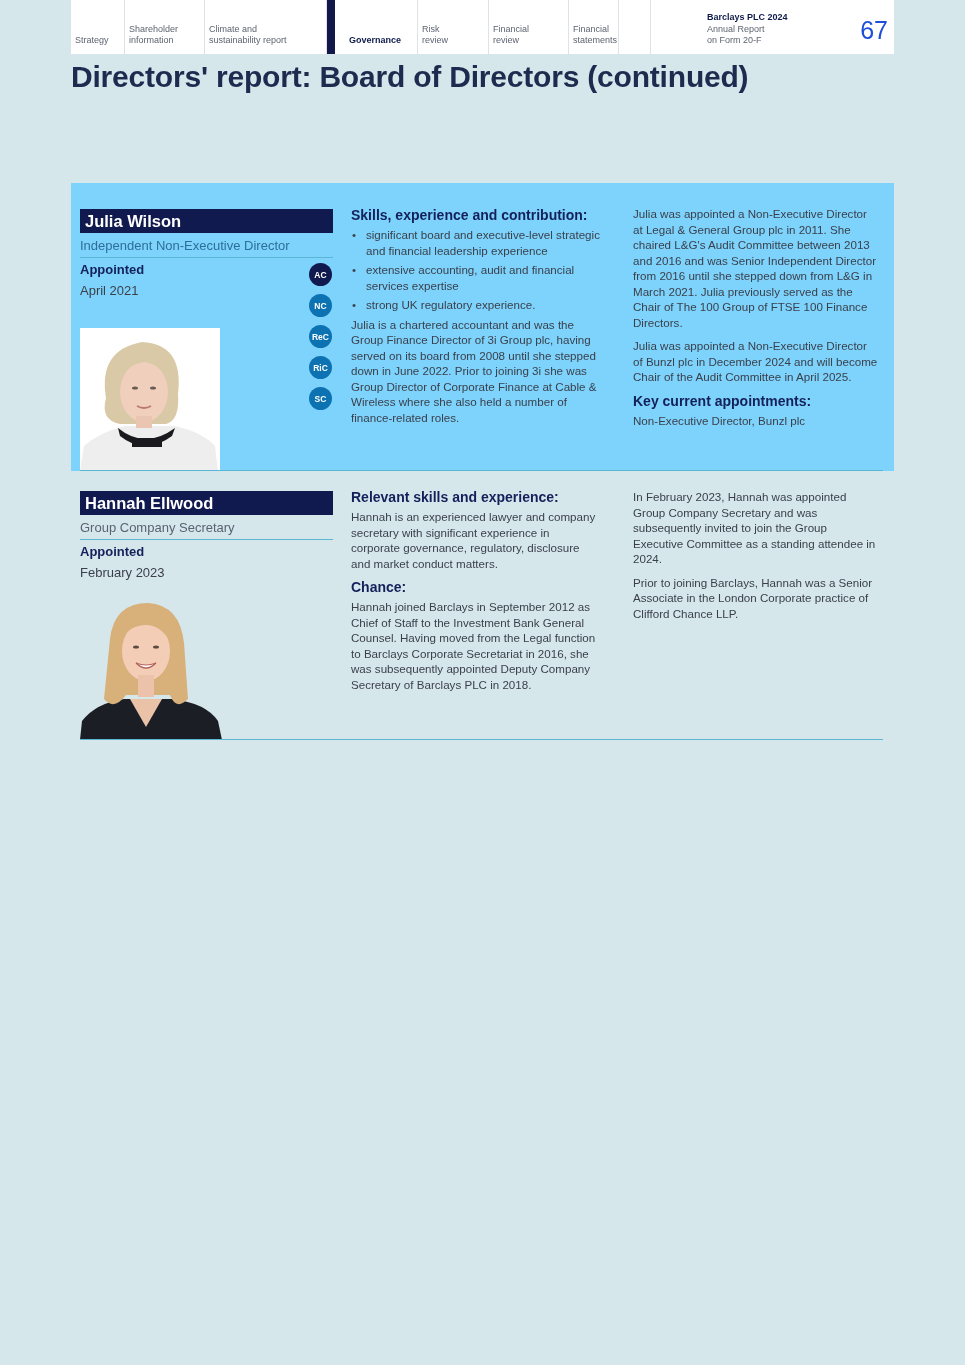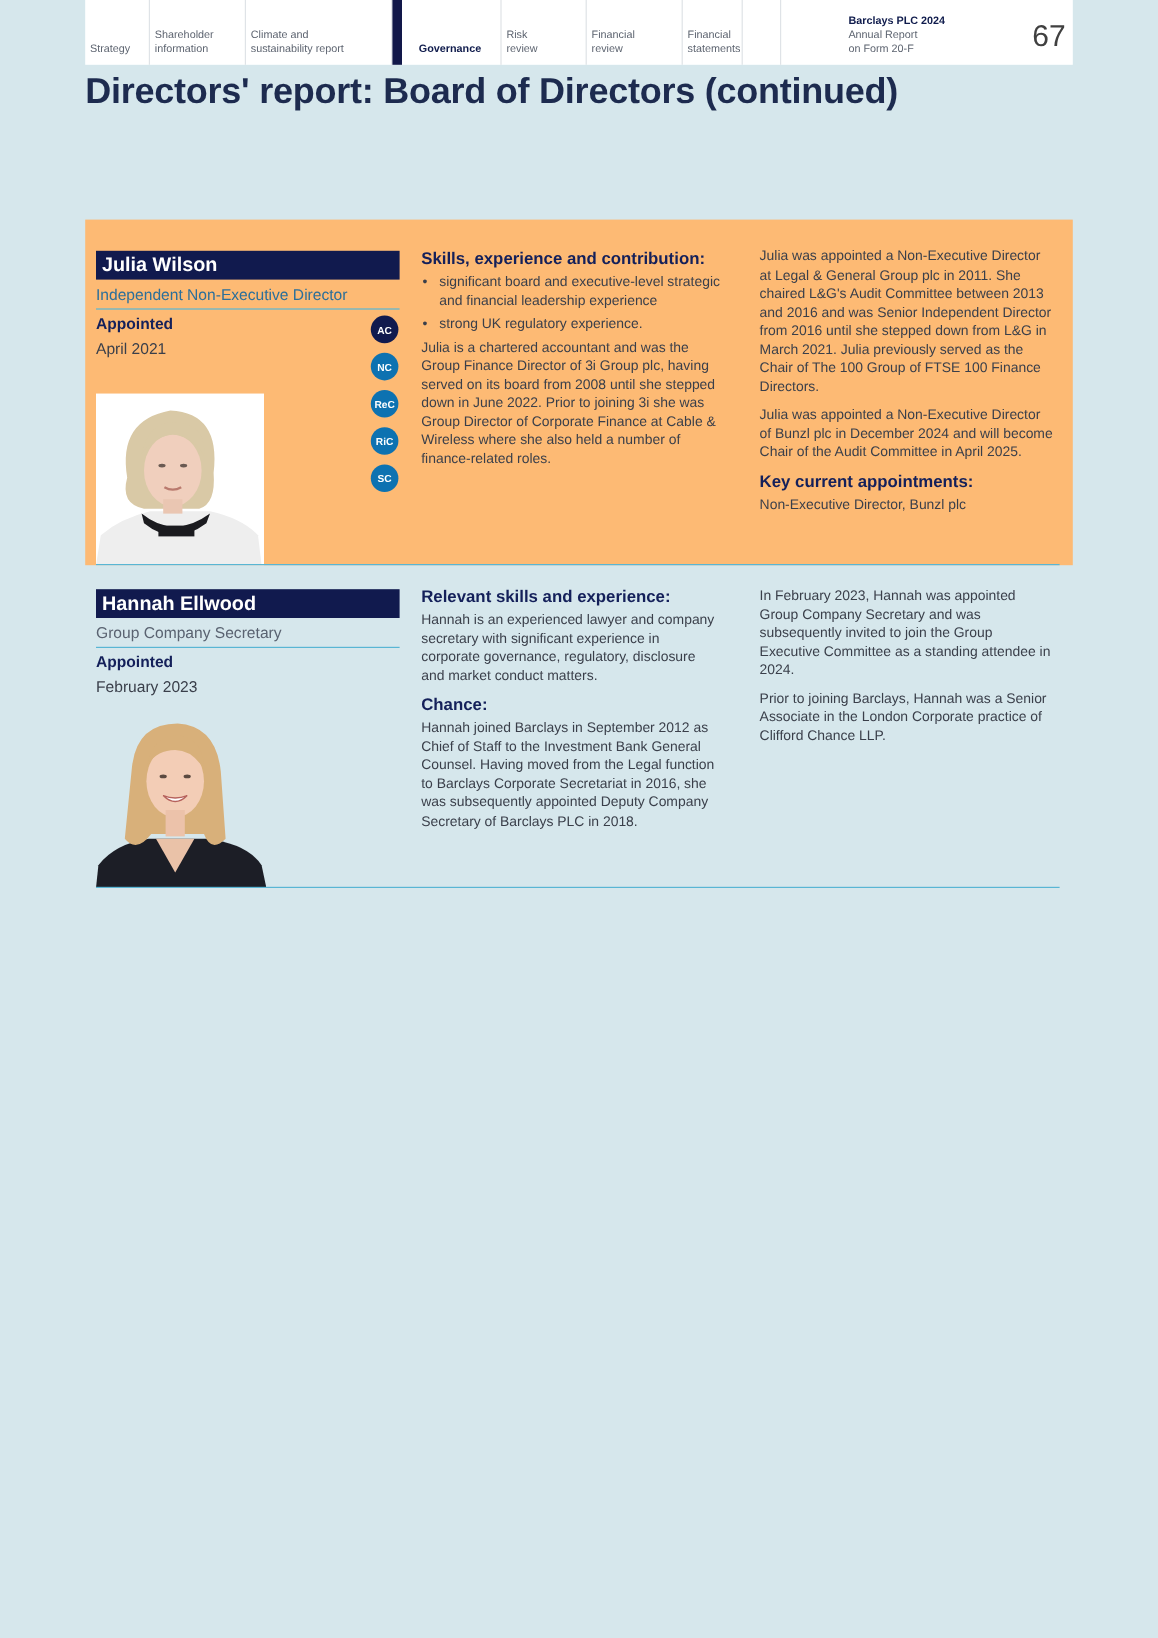--- a/index.html
+++ b/index.html
@@ -27,29 +27,29 @@
   .nav-tab.active::before {
     content: ""; position: absolute; left: 0; top: 0; width: 8px; height: 54px; background: #12184a;
   }
   .nav-tab.active span { padding-left: 9px; }
   .nav-brand {
     position: absolute; right: 0; top: 0; width: 276px; height: 54px;
     border-left: 1px solid #dfe3e7;
   }
   .brand-text { position: absolute; left: 88px; top: 12px; font-size: 9px; line-height: 11.5px; color: #5d6470; }
   .brand-title { color: #0f1b4c; font-weight: bold; }
-  .page-num { position: absolute; right: 6px; top: 16px; font-size: 25px; color: #404040; font-weight: 300; }
+  .page-num { position: absolute; right: 6px; top: 16px; font-size: 25px; color: #1d4ed8; font-weight: 300; }
 
   .page-title {
     position: absolute; left: 71px; top: 60px; font-size: 30px; color: #1d2b4f; letter-spacing: -0.2px;
   }
 
   
   .director { position: absolute; left: 71px; width: 823px; }
-  .d1 { top: 183px; height: 288px; background: #fdba74; }
+  .d1 { top: 183px; height: 288px; background: #7dd3fc; }
   .d2 { top: 471px; height: 270px; }
 
   .namebar {
     position: absolute; left: 9px; width: 253px; height: 24px; background: #111a4e;
     color: #ffffff; font-weight: bold; font-size: 16.5px; line-height: 24px; padding-left: 5px;
   }
   .role {
     position: absolute; left: 9px; width: 253px; font-size: 13px; color: #2c6f9a;
     padding-bottom: 4px; border-bottom: 1px solid #59b6d4;
   }
@@ -143,20 +143,21 @@
       <ellipse cx="55" cy="60" rx="3" ry="1.6" fill="#6a5a52"></ellipse>
       <ellipse cx="73" cy="60" rx="3" ry="1.6" fill="#6a5a52"></ellipse>
       <path d="M57 78 Q64 82 71 78" stroke="#b97a6e" stroke-width="2" fill="none"></path>
     </svg>
   </div>
 
   <div class="col col-mid" style="top:24px">
     <div class="heading">Skills, experience and contribution:</div>
     <ul class="bullets">
       <li>significant board and executive-level strategic and financial leadership experience</li>
+      <li>extensive accounting, audit and financial services expertise</li>
       <li>strong UK regulatory experience.</li>
     </ul>
     <p>Julia is a chartered accountant and was the Group Finance Director of 3i Group plc, having served on its board from 2008 until she stepped down in June 2022. Prior to joining 3i she was Group Director of Corporate Finance at Cable &amp; Wireless where she also held a number of finance-related roles.</p>
   </div>
 
   <div class="col col-right" style="top:23px">
     <p>Julia was appointed a Non-Executive Director at Legal &amp; General Group plc in 2011. She chaired L&amp;G's Audit Committee between 2013 and 2016 and was Senior Independent Director from 2016 until she stepped down from L&amp;G in March 2021. Julia previously served as the Chair of The 100 Group of FTSE 100 Finance Directors.</p>
     <p>Julia was appointed a Non-Executive Director of Bunzl plc in December 2024 and will become Chair of the Audit Committee in April 2025.</p>
     <div class="heading" style="margin-top:2px">Key current appointments:</div>
     <div>Non-Executive Director, Bunzl plc</div>

